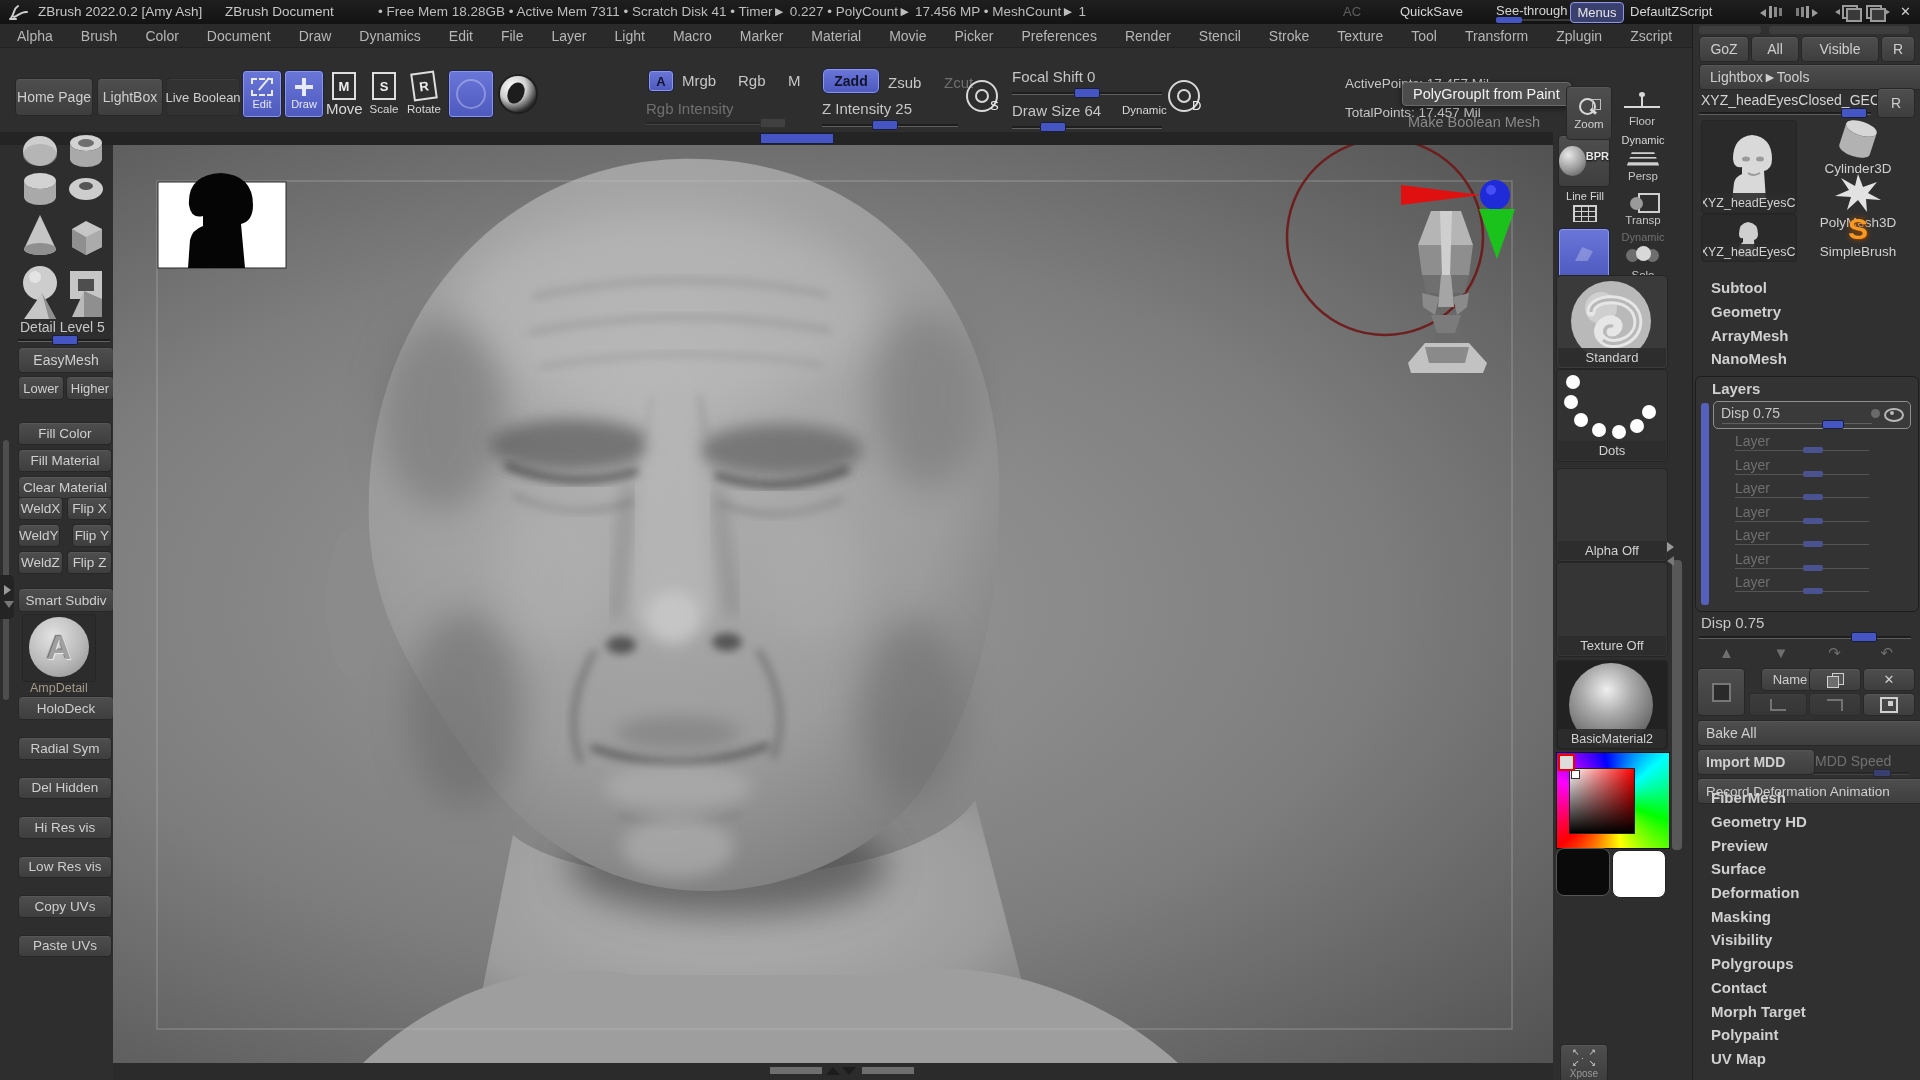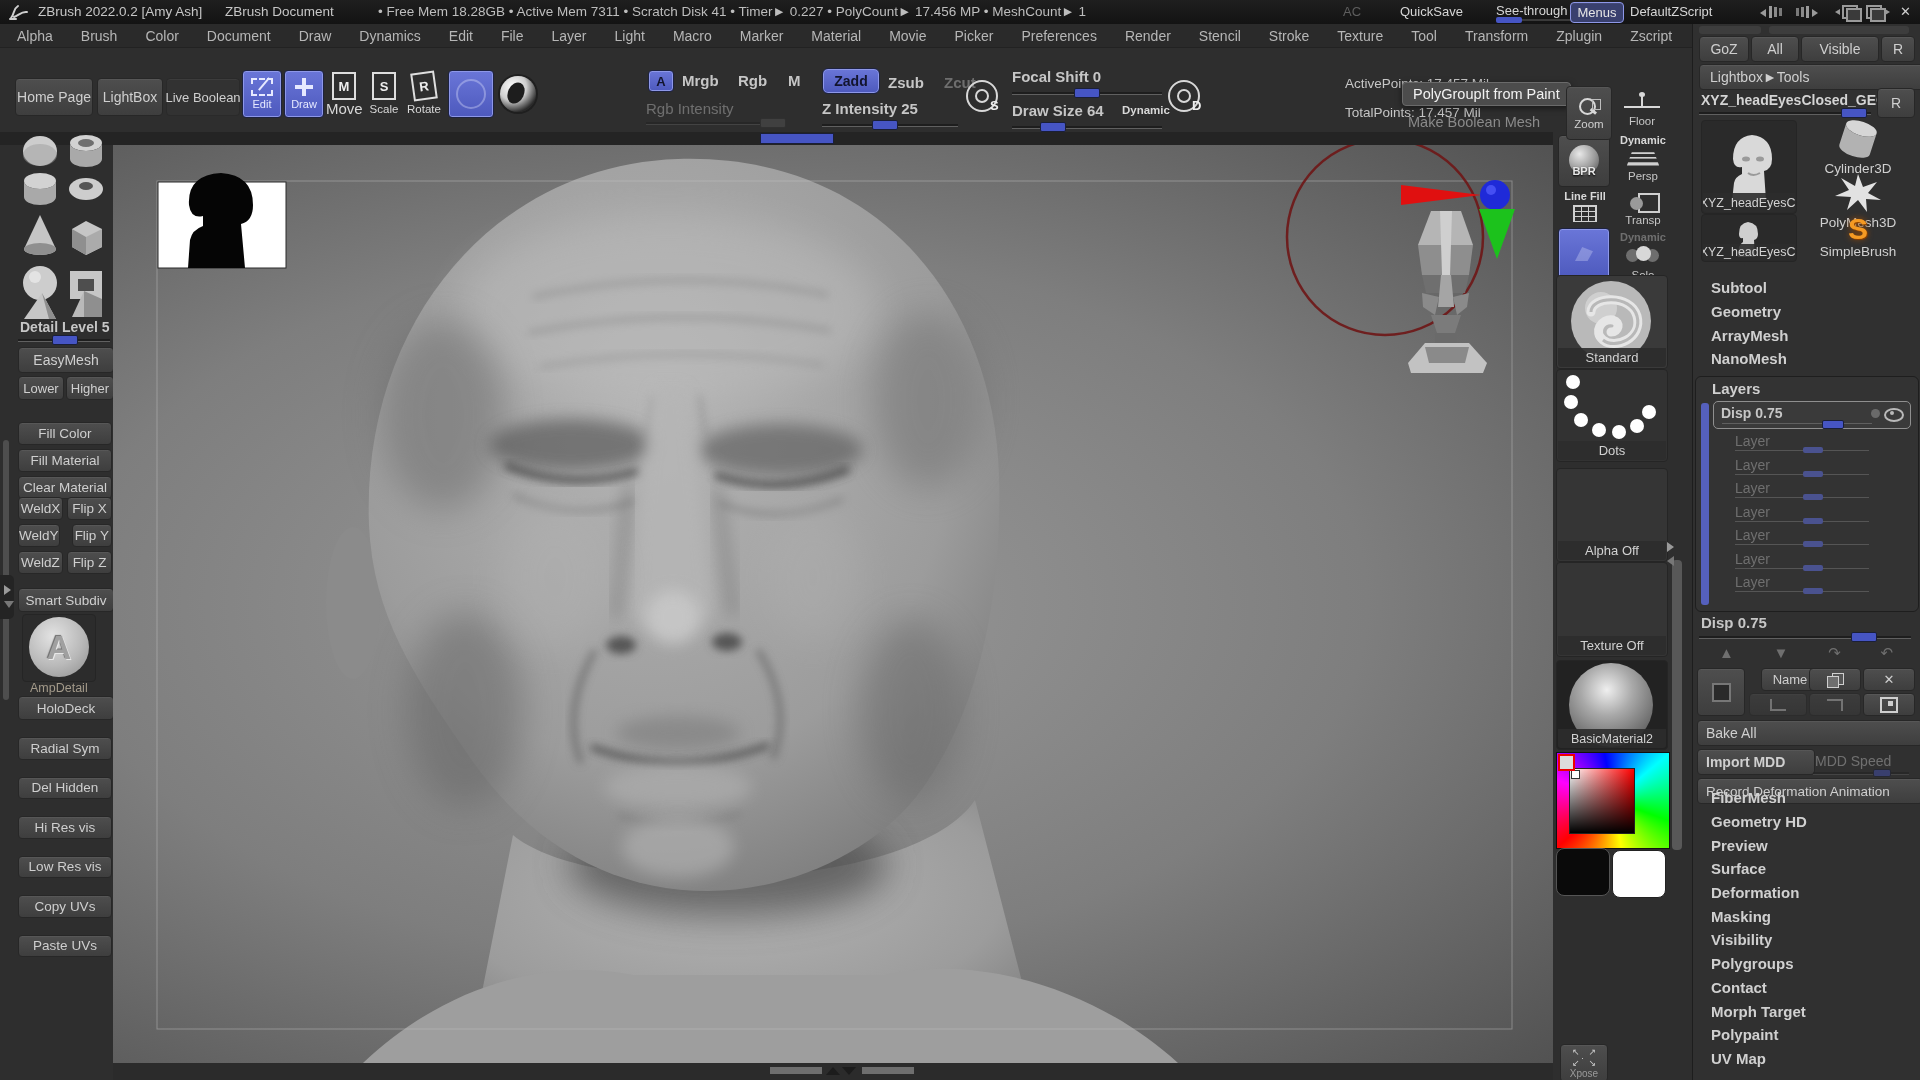--- a/index.html
+++ b/index.html
@@ -7,21 +7,21 @@
        font-family:"Liberation Sans",sans-serif;color:#c8c8c8;font-size:14px}
   .abs{position:absolute}
   .btn{position:absolute;display:flex;align-items:center;justify-content:center;
        background:linear-gradient(#4e4e4e,#3e3e3e);border:1px solid #272727;border-radius:4px;
        color:#cfcfcf;font-size:14px;white-space:nowrap;box-shadow:inset 0 1px 0 rgba(255,255,255,.05)}
   .btn-blue{background:linear-gradient(#6a76d8,#4d59bd);border-color:#1d2240;
        box-shadow:inset 0 0 0 1px #8d97e8;color:#12142e;font-weight:bold}
   .flat{background:#373737;border-color:#2d2d2d}
   .dim{opacity:.42}
   .lbl{position:absolute;font-size:13px;color:#c6c6c6;white-space:nowrap}
-  .bold{font-weight:bold}
+  .bold{font-weight:normal}
   .track{position:absolute;height:2px;background:#1e1e1e;border-bottom:1px solid #606060}
   .sthumb{position:absolute;width:24px;height:8px;border-radius:2px;background:#4655c4;border:1px solid #1a1f38}
   .sthumb.gray{background:#5a5a5a;border-color:#333}
   .tbox{position:absolute;background:#3a3a3a;border:1px solid #252525;border-radius:4px}
   .cap{position:absolute;left:1px;right:1px;bottom:1px;height:19px;background:rgba(44,44,44,.9);
        color:#d2d2d2;font-size:13px;display:flex;align-items:center;justify-content:center;
        border-radius:0 0 3px 3px;white-space:nowrap;overflow:hidden}
   .sect-row{height:23.7px;display:flex;align-items:center;padding-left:18px;font-weight:bold;
        font-size:15px;color:#d0d0d0}
   .menu-item{color:#b6b6b6;font-size:14px;padding:2px 1px;cursor:default}
@@ -419,21 +419,21 @@
   </div>
 
   <div class="abs" style="left:113px;top:1063px;width:1440px;height:17px;background:#2b2b2b">
     <div class="abs" style="left:657px;top:4px;width:52px;height:7px;background:#6e6e6e"></div>
     <div class="tri" style="left:713px;top:4px;border-left:7px solid transparent;border-right:7px solid transparent;border-bottom:8px solid #1c1c1c"></div>
     <div class="tri" style="left:729px;top:4px;border-left:7px solid transparent;border-right:7px solid transparent;border-top:8px solid #1c1c1c"></div>
     <div class="abs" style="left:749px;top:4px;width:52px;height:7px;background:#6e6e6e"></div>
   </div>
 
   <div class="abs" style="left:1553px;top:145px;width:139px;height:935px;background:#2e2e2e">
-    <div class="btn" style="left:5px;top:-10px;width:50px;height:50px;flex-direction:column;gap:0">
+    <div class="btn" style="left:5px;top:-10px;width:50px;height:50px;flex-direction:row;gap:0">
       <div style="width:30px;height:30px;border-radius:50%;background:radial-gradient(circle at 35% 30%,#e8e8e8,#9a9a9a 55%,#4a4a4a)"></div>
       <span style="font-size:11px;margin-top:-10px;font-weight:bold;color:#e8e8e8;text-shadow:0 1px 2px #000">BPR</span>
     </div>
     <div class="abs" style="left:62px;top:-14px;width:56px;height:56px;text-align:center">
       <span class="lbl bold" style="position:static;font-size:11px;color:#d8d8d8">Dynamic</span>
       <div style="margin:1px auto;width:26px;height:16px;border-bottom:2px solid #cfcfcf;background:linear-gradient(#cfcfcf 2px,transparent 2px) 0 2px/100% 6px no-repeat,linear-gradient(#cfcfcf 2px,transparent 2px) 0 9px/100% 6px;transform:perspective(30px) rotateX(40deg)"></div>
       <span class="lbl" style="position:static;font-size:11.5px">Persp</span>
     </div>
     <div class="abs" style="left:5px;top:42px;width:54px;height:56px;text-align:center">
       <span class="lbl bold" style="position:static;font-size:11px;color:#d8d8d8">Line Fill</span>

